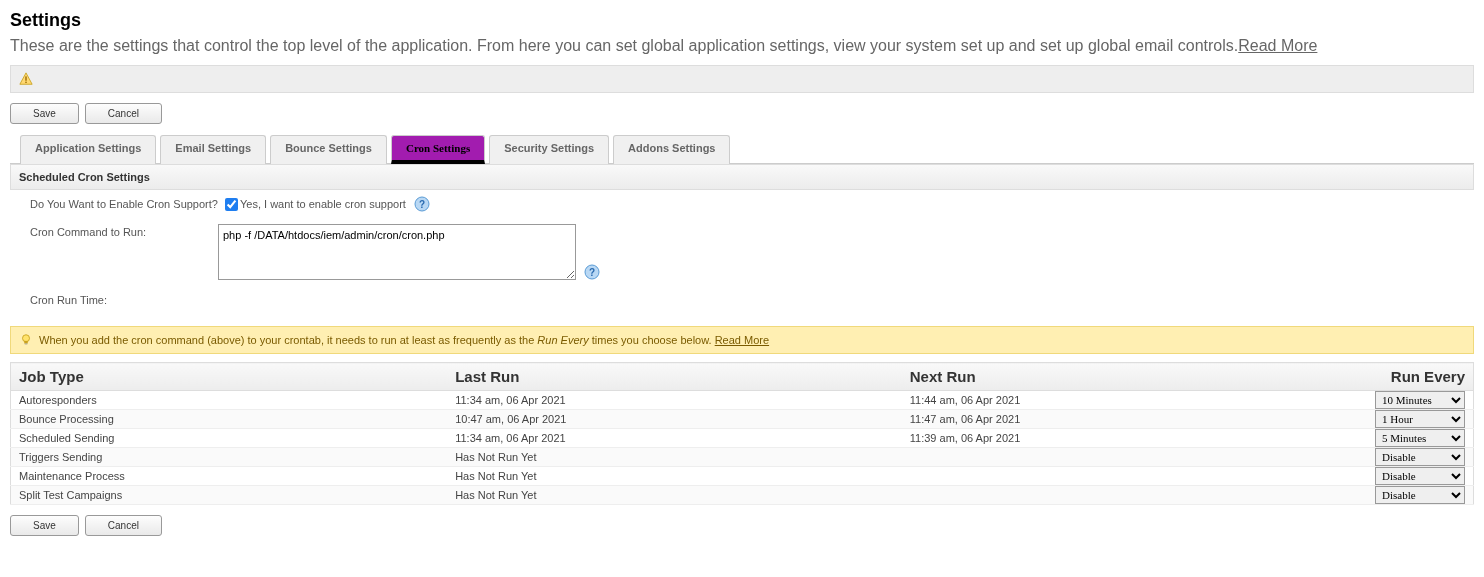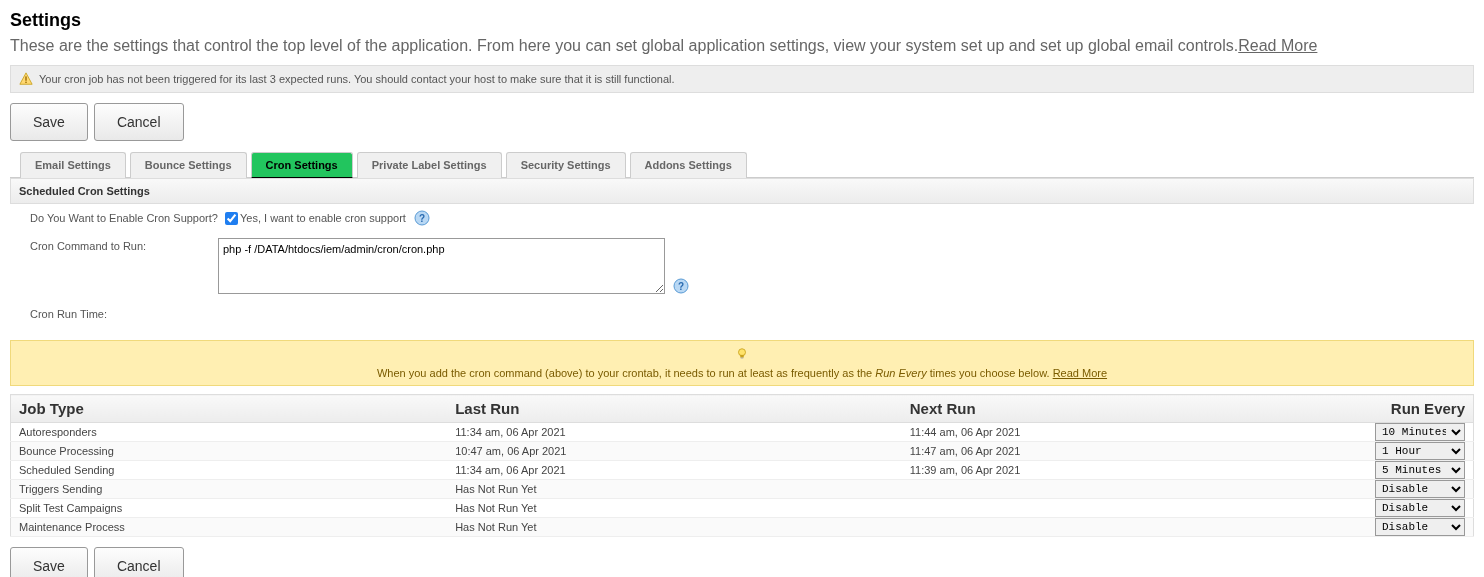--- a/index.html
+++ b/index.html
@@ -42,22 +42,22 @@
     }
     .btn-row {
       margin-bottom: 10px;
       display: flex;
       gap: 6px;
     }
     .btn {
       background: linear-gradient(#fdfdfd, #e9e9e9);
       border: 1px solid #999;
       border-radius: 3px;
-      padding: 10px 22px;
-      font-size: 14px;
+      padding: 4px 22px;
+      font-size: 10px;
       color: #333;
       cursor: pointer;
       font-family: inherit;
     }
     .tabs {
       display: flex;
       border-bottom: 1px solid #ccc;
       margin-bottom: 0;
       padding-left: 10px;
     }
@@ -69,23 +69,24 @@
       font-size: 11px;
       font-weight: bold;
       color: #666;
       margin-right: 4px;
       cursor: pointer;
       border-radius: 3px 3px 0 0;
       position: relative;
       top: 1px;
     }
     .tab.active {
-      background: #22c55e;
+      background: #a21caf;
       color: #000;
-      border-bottom: 1px solid #000000;
+      border-bottom: 4px solid #000000;
+      font-family: Liberation Serif, serif;
     }
     .section-header {
       background: linear-gradient(#f9f9f9, #ececec);
       border: 1px solid #ddd;
       padding: 6px 8px;
       font-weight: bold;
       font-size: 11px;
       color: #333;
     }
     .form-row {
@@ -100,21 +101,21 @@
       padding-top: 2px;
     }
     .form-value {
       flex: 1;
       color: #555;
       display: flex;
       align-items: center;
       gap: 4px;
     }
     .form-value textarea {
-      width: 447px;
+      width: 358px;
       height: 56px;
       font-family: inherit;
       font-size: 11px;
       padding: 4px;
       resize: both;
       border: 1px solid #999;
     }
     .help-icon {
       width: 16px;
       height: 16px;
@@ -126,21 +127,20 @@
     .tipbox {
       background: #ffefb2;
       border: 1px solid #f0d97b;
       padding: 6px 8px;
       margin-top: 14px;
       margin-bottom: 8px;
       color: #7a5b00;
       display: flex;
       align-items: center;
       gap: 6px;
-      flex-direction: column;
     }
     .tipbox a { color: #7a5b00; text-decoration: underline; }
     .tipbox em { font-style: italic; }
     table.jobs {
       width: 100%;
       border-collapse: collapse;
       border: 1px solid #ddd;
     }
     table.jobs th {
       text-align: left;
@@ -156,21 +156,21 @@
       border-bottom: 1px solid #eee;
       color: #444;
     }
     table.jobs tr:nth-child(even) td { background: #fafafa; }
     table.jobs th:last-child, table.jobs td:last-child {
       text-align: right;
       width: 120px;
     }
     select {
       font-size: 11px;
-      font-family: Liberation Mono, monospace;
+      font-family: Liberation Serif, serif;
       width: 90px;
       border: 1px solid #999;
       background: #efefef;
       padding: 1px 2px;
     }
     .checkbox-wrapper {
       display: flex;
       align-items: center;
       gap: 2px;
       padding-left: 7px;
@@ -186,33 +186,32 @@
 </p>
 
 <div class="alertbox">
   <span class="alert-icon">
     <svg viewBox="0 0 16 16">
         <polygon points="8,1 15,14 1,14" fill="#ffd873" stroke="#c9a21e" stroke-width="1"></polygon>
         <rect x="7.2" y="5" width="1.6" height="5" fill="#9a6b00"></rect>
         <rect x="7.2" y="11" width="1.6" height="1.6" fill="#9a6b00"></rect>
       </svg>
   </span>
-  <span>Your cron job has not been triggered for its last 3 expected runs. You should contact your host to make sure that it is still functional.</span>
 </div>
 
 <div class="btn-row">
   <button class="btn">Save</button>
   <button class="btn">Cancel</button>
 </div>
 
 <div class="tabs" id="tabs">
+    <div class="tab">Application Settings</div>
     <div class="tab">Email Settings</div>
     <div class="tab">Bounce Settings</div>
     <div class="tab active">Cron Settings</div>
-    <div class="tab">Private Label Settings</div>
     <div class="tab">Security Settings</div>
     <div class="tab">Addons Settings</div>
   </div>
 
 <div class="section-header">Scheduled Cron Settings</div>
 
 <div class="form-row">
   <div class="form-label">Do You Want to Enable Cron Support?</div>
   <div class="form-value">
     <span class="checkbox-wrapper">
@@ -286,30 +285,30 @@
         <td>11:39 am, 06 Apr 2021</td>
         <td><select><option>Disable</option><option>1 Minute</option><option selected="">5 Minutes</option><option>10 Minutes</option><option>15 Minutes</option><option>30 Minutes</option><option>1 Hour</option></select></td>
       </tr>
       <tr>
         <td>Triggers Sending</td>
         <td>Has Not Run Yet</td>
         <td></td>
         <td><select><option>Disable</option><option>1 Minute</option><option>5 Minutes</option><option>10 Minutes</option><option>15 Minutes</option><option>30 Minutes</option><option>1 Hour</option></select></td>
       </tr>
       <tr>
+        <td>Maintenance Process</td>
+        <td>Has Not Run Yet</td>
+        <td></td>
+        <td><select><option>Disable</option><option>1 Minute</option><option>5 Minutes</option><option>10 Minutes</option><option>15 Minutes</option><option>30 Minutes</option><option>1 Hour</option></select></td>
+      </tr>
+      <tr>
         <td>Split Test Campaigns</td>
         <td>Has Not Run Yet</td>
         <td></td>
         <td><select><option>Disable</option><option>1 Minute</option><option>5 Minutes</option><option>10 Minutes</option><option>15 Minutes</option><option>30 Minutes</option><option>1 Hour</option></select></td>
       </tr>
-      <tr>
-        <td>Maintenance Process</td>
-        <td>Has Not Run Yet</td>
-        <td></td>
-        <td><select><option>Disable</option><option>1 Minute</option><option>5 Minutes</option><option>10 Minutes</option><option>15 Minutes</option><option>30 Minutes</option><option>1 Hour</option></select></td>
-      </tr>
     </tbody>
 </table>
 
 <div class="btn-row" style="margin-top:10px;">
   <button class="btn">Save</button>
   <button class="btn">Cancel</button>
 </div>
 
 </body></html>

